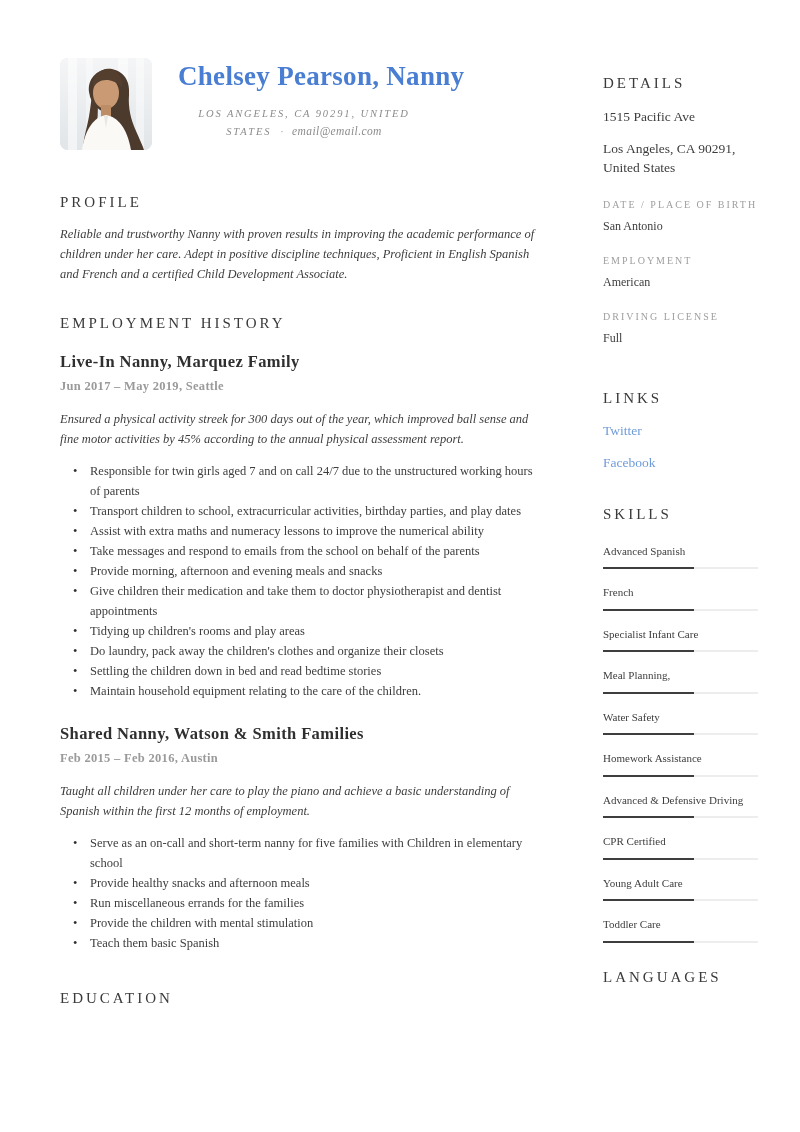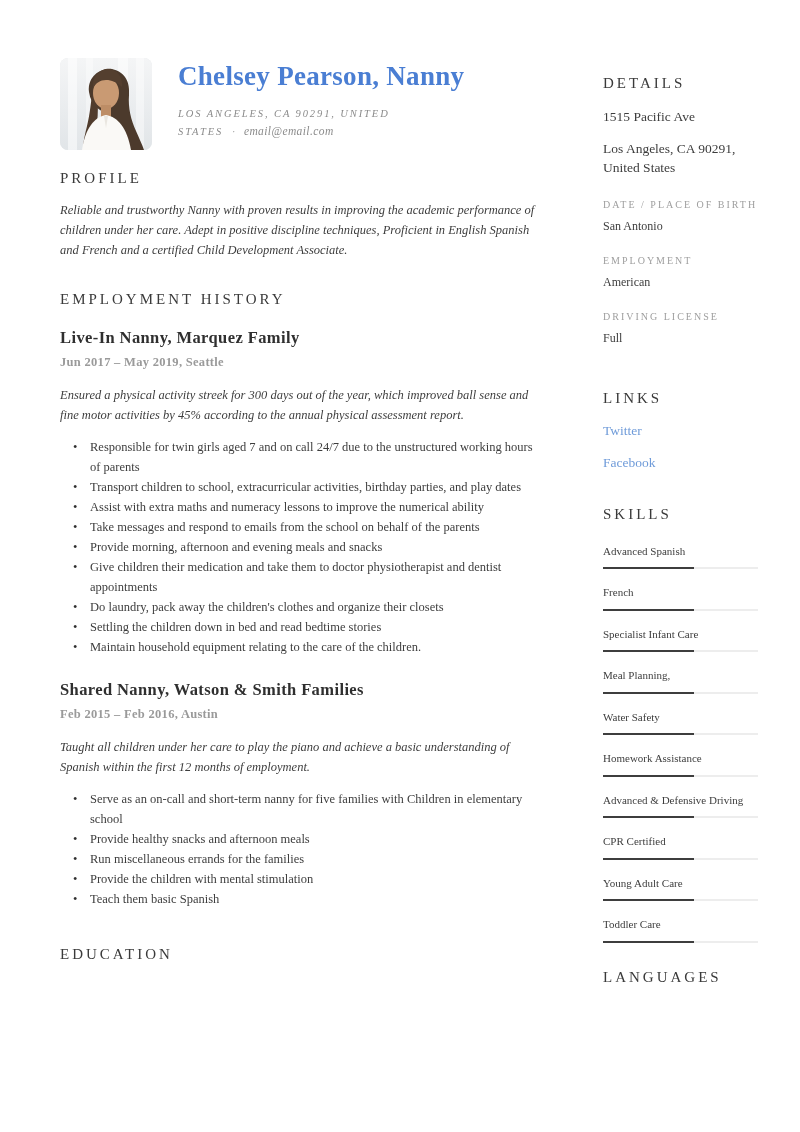--- a/index.html
+++ b/index.html
@@ -7,32 +7,32 @@
   body { width:800px; height:1132px; font-family:"Liberation Serif", serif; color:#3d3d3d; }
   .page { position:relative; width:800px; height:1132px; background:#ffffff; overflow:hidden; }
   .columns { display:flex; padding:58px 42px 0 60px; }
   .main { width:480px; margin-right:63px; flex:none; }
   .sidebar { width:155px; flex:none; padding-top:17px; }
 
   
   .header { display:flex; }
   .photo { width:92px; height:92px; border-radius:8px; overflow:hidden; flex:none; background:#e8eaec; }
   .photo svg { display:block; }
-  .head-text { margin-left:26px; padding-top:4px; }
+  .head-text { margin-left:26px; padding-top:4px;text-align:center; }
   .name { font-size:27px; font-weight:700; color:#4a7ed3; letter-spacing:.3px; line-height:1.1; }
   .contact { margin-top:14px; max-width:252px; font-size:10.5px; color:#8b8b8b; line-height:1.6;font-style:italic; }
   .contact .loc { letter-spacing:1.9px; }
   .contact .sep { margin:0 9px; color:#9a9a9a; }
   .contact .email { font-size:11.5px; letter-spacing:.4px; }
 
   
   .sec-heading { font-size:15px; font-weight:400; letter-spacing:3px; color:#3a3a3a; }
 
   
-  .profile { margin-top:20px; }
+  .profile { margin-top:44px; }
   .profile p { margin-top:13px; font-style:italic; font-size:12.5px; line-height:1.6; }
 
   
   .employment { margin-top:31px; }
   .job { margin-top:20px; }
   .job + .job { margin-top:23px; }
   .job-title { font-size:16.5px; font-weight:700; letter-spacing:.4px; color:#2f2f2f; }
   .job-dates { margin-top:7px; font-size:12.5px; color:#9a9a9a; letter-spacing:.3px;font-weight:bold; }
   .job-summary { margin-top:15px; font-style:italic; font-size:12.5px; line-height:1.6; }
   .bullets { margin-top:12px; list-style:none; }
@@ -109,20 +109,21 @@
           <div class="job-dates">Jun 2017 – May 2019, Seattle</div>
           <p class="job-summary">Ensured a physical activity streek for 300 days out of the year, which improved ball sense and fine motor activities by 45% according to the annual physical assessment report.</p>
           <ul class="bullets">
 
           <li>Responsible for twin girls aged 7 and on call 24/7 due to the unstructured working hours of parents</li>
               <li>Transport children to school, extracurricular activities, birthday parties, and play dates</li>
               <li>Assist with extra maths and numeracy lessons to improve the numerical ability</li>
               <li>Take messages and respond to emails from the school on behalf of the parents</li>
               <li>Provide morning, afternoon and evening meals and snacks</li>
               <li>Give children their medication and take them to doctor physiotherapist and dentist appointments</li>
+              <li>Tidying up children's rooms and play areas</li>
               <li>Do laundry, pack away the children's clothes and organize their closets</li>
               <li>Settling the children down in bed and read bedtime stories</li>
               <li>Maintain household equipment relating to the care of the children.</li>
             </ul>
         </div>
 
         <div class="job">
           <div class="job-title">Shared Nanny, Watson &amp; Smith Families</div>
           <div class="job-dates">Feb 2015 – Feb 2016, Austin</div>
           <p class="job-summary">Taught all children under her care to play the piano and achieve a basic understanding of Spanish within the first 12 months of employment.</p>

